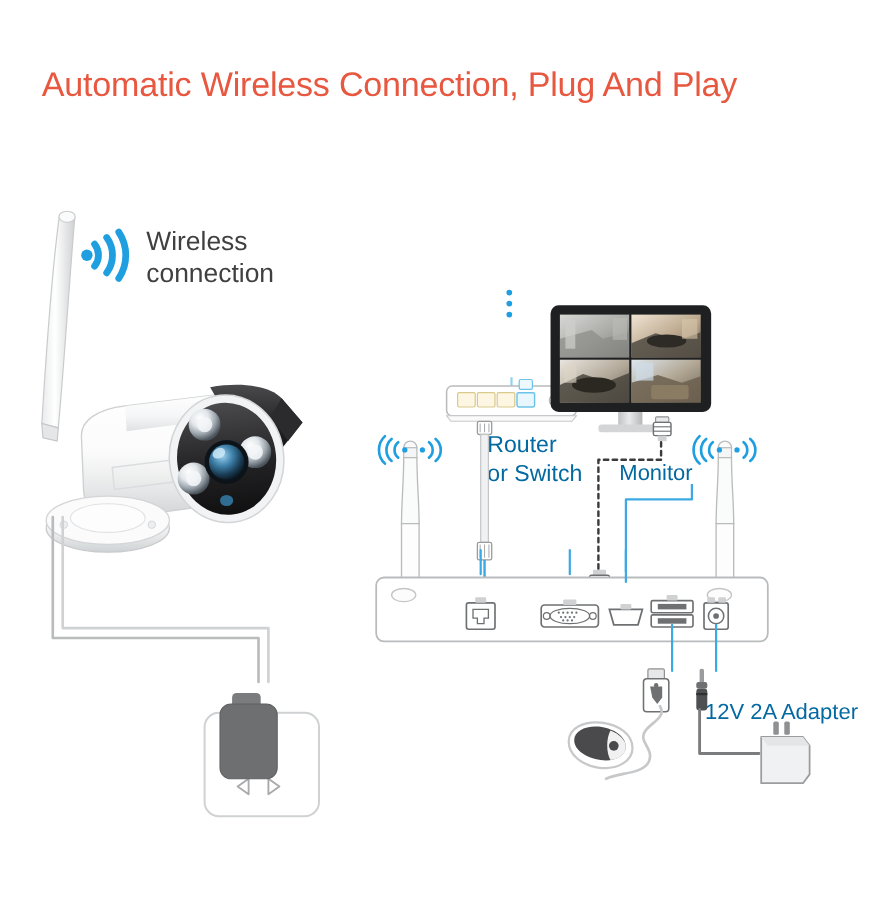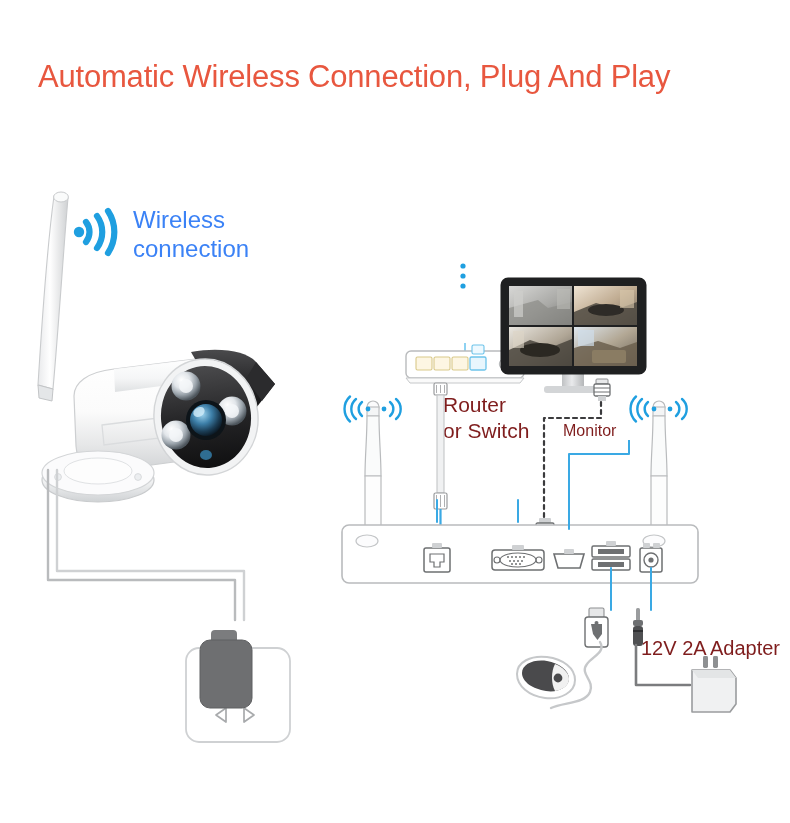--- a/index.html
+++ b/index.html
@@ -14,27 +14,27 @@
 
   
   #title{
     left:38px;top:58px;width:700px;
     font-size:31px;line-height:38px;
     font-weight:400;letter-spacing:-0.2px;
     color:#e8573f;white-space:nowrap;
   }
 
   
-  .lbl{color:#7f1d1d;font-weight:400;white-space:pre;}
+  .lbl{color:#0369a1;font-weight:400;white-space:pre;}
   #lbl-wireless{
     left:133px;top:205px;width:200px;
-    font-size:24px;line-height:29px;color:#3b82f6;
+    font-size:24px;line-height:29px;color:#404040;
   }
   #lbl-router{left:443px;top:392px;font-size:21px;line-height:26px;}
-  #lbl-monitor{left:563px;top:418px;font-size:16px;line-height:25px;}
+  #lbl-monitor{left:563px;top:418px;font-size:20px;line-height:25px;}
   #lbl-usbmouse{left:479px;top:618px;font-size:20px;line-height:25px;}
   #lbl-adapter{left:641px;top:636px;font-size:20px;line-height:25px;text-align:center;}
 
   
   .devtxt{color:#58595b;text-anchor:middle;}
 
   svg{display:block;overflow:visible;}
   .nosel{user-select:none;}
 </style>
 </head>

